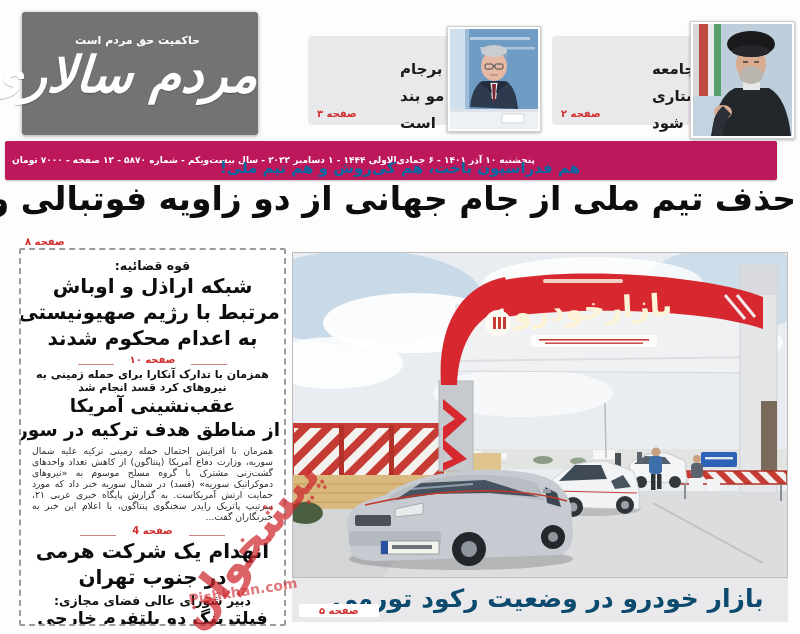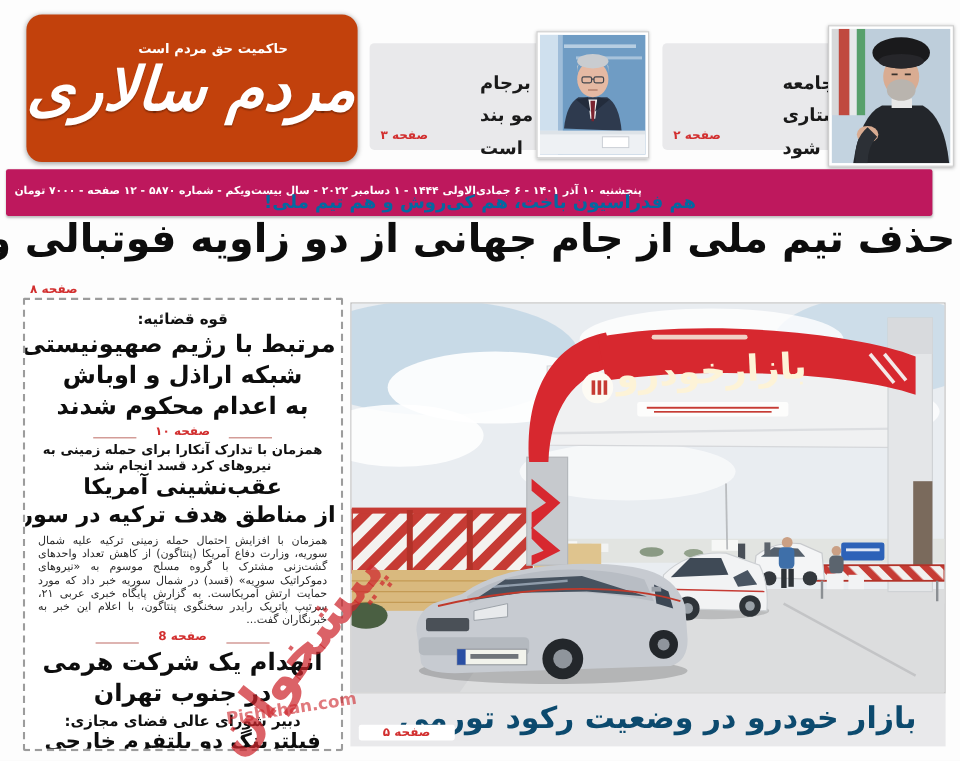--- a/index.html
+++ b/index.html
@@ -1,20 +1,20 @@
 <!DOCTYPE html>
 <html lang="fa"><head>
 <meta charset="utf-8">
 <style>
   html,body{margin:0;padding:0;background:#ffffff;}
   body{font-family:"DejaVu Sans","Liberation Sans",sans-serif;}
   .page{position:relative;width:800px;height:634px;background:#fdfdfd;overflow:hidden;direction:rtl;outline:1px solid #ececec;}
 
   
-  .logo-box{position:absolute;left:22px;top:12px;width:276px;height:123px;background:#c2410c;border-radius:13px;box-shadow:0 1px 4px rgba(0,0,0,.35);}
+  .logo-box{position:absolute;left:22px;top:12px;width:236px;height:123px;background:#737373;border-radius:3px;box-shadow:0 1px 4px rgba(0,0,0,.35);}
   .logo-slogan{position:absolute;right:58px;top:22px;color:#fff;font-size:11px;font-weight:bold;white-space:nowrap;}
   .logo-title{position:absolute;left:0;right:0;top:34px;text-align:center;color:#fff;font-size:50px;font-weight:bold;font-style:italic;transform:skewX(-4deg);white-space:nowrap;text-shadow:0 1px 1px rgba(0,0,0,.25);}
 
   .datebar{position:absolute;left:5px;top:141px;width:758px;height:15px;background:#be185d;border-radius:2px;color:#fff;font-size:9px;line-height:15px;padding:12px 7px;direction:rtl;text-align:left;white-space:nowrap;box-shadow:0 1px 2px rgba(0,0,0,.25);font-weight:bold;}
 
   
   .panel{position:absolute;background:#e9e9eb;border-radius:4px;}
   .panel-mid{left:308px;top:36px;width:232px;height:89px;}
   .panel-right{left:552px;top:36px;width:238px;height:89px;}
   .panel-title{position:absolute;top:20px;right:6px;left:92px;text-align:left;font-size:15px;font-weight:bold;line-height:27px;color:#1a1a1a;}
@@ -125,36 +125,36 @@
   </div>
 
   <div class="datebar">پنجشنبه ۱۰ آذر ۱۴۰۱ - ۶ جمادی‌الاولی ۱۴۴۴ - ۱ دسامبر ۲۰۲۲ - سال بیست‌ویکم - شماره ۵۸۷۰ - ۱۲ صفحه - ۷۰۰۰ تومان</div>
 
   <div class="lead-kicker">هم فدراسیون باخت، هم کی‌روش و هم تیم ملی!</div>
   <div class="lead-headline">حذف تیم ملی از جام جهانی از دو زاویه فوتبالی و غیرفوتبالی</div>
   <div class="page-ref lead-ref">صفحه ۸</div>
 
   <div class="col-box">
     <div class="st-kicker">قوه قضائیه:</div>
+    <div class="st-line">شبکه اراذل و اوباش</div>
     <div class="st-line">مرتبط با رژیم صهیونیستی</div>
-    <div class="st-line">شبکه اراذل و اوباش</div>
     <div class="st-line">به اعدام محکوم شدند</div>
     <div class="story-div">
       <span class="dash"></span>
       <span class="page-ref">صفحه ۱۰</span>
       <span class="dash"></span>
     </div>
 
     <div class="st-kicker small">همزمان با تدارک آنکارا برای حمله زمینی به نیروهای کرد قسد انجام شد</div>
     <div class="st-line mid">عقب‌نشینی آمریکا</div>
     <div class="st-line mid">از مناطق هدف ترکیه در سوریه</div>
     <div class="st-body">همزمان با افزایش احتمال حمله زمینی ترکیه علیه شمال سوریه، وزارت دفاع آمریکا (پنتاگون) از کاهش تعداد واحدهای گشت‌زنی مشترک با گروه مسلح موسوم به «نیروهای دموکراتیک سوریه» (قسد) در شمال سوریه خبر داد که مورد حمایت ارتش آمریکاست. به گزارش پایگاه خبری عربی ۲۱، سرتیپ پاتریک رایدر سخنگوی پنتاگون، با اعلام این خبر به خبرنگاران گفت...</div>
     <div class="story-div">
       <span class="dash"></span>
-      <span class="page-ref">صفحه 8</span>
+      <span class="page-ref">صفحه 4</span>
       <span class="dash"></span>
     </div>
 
     <div class="st-line">انهدام یک شرکت هرمی</div>
     <div class="st-line">در جنوب تهران</div>
 
     <div class="st-kicker">دبیر شورای عالی فضای مجازی:</div>
     <div class="st-line low">فیلترینگ دو پلتفرم خارجی</div>
 
   </div>

